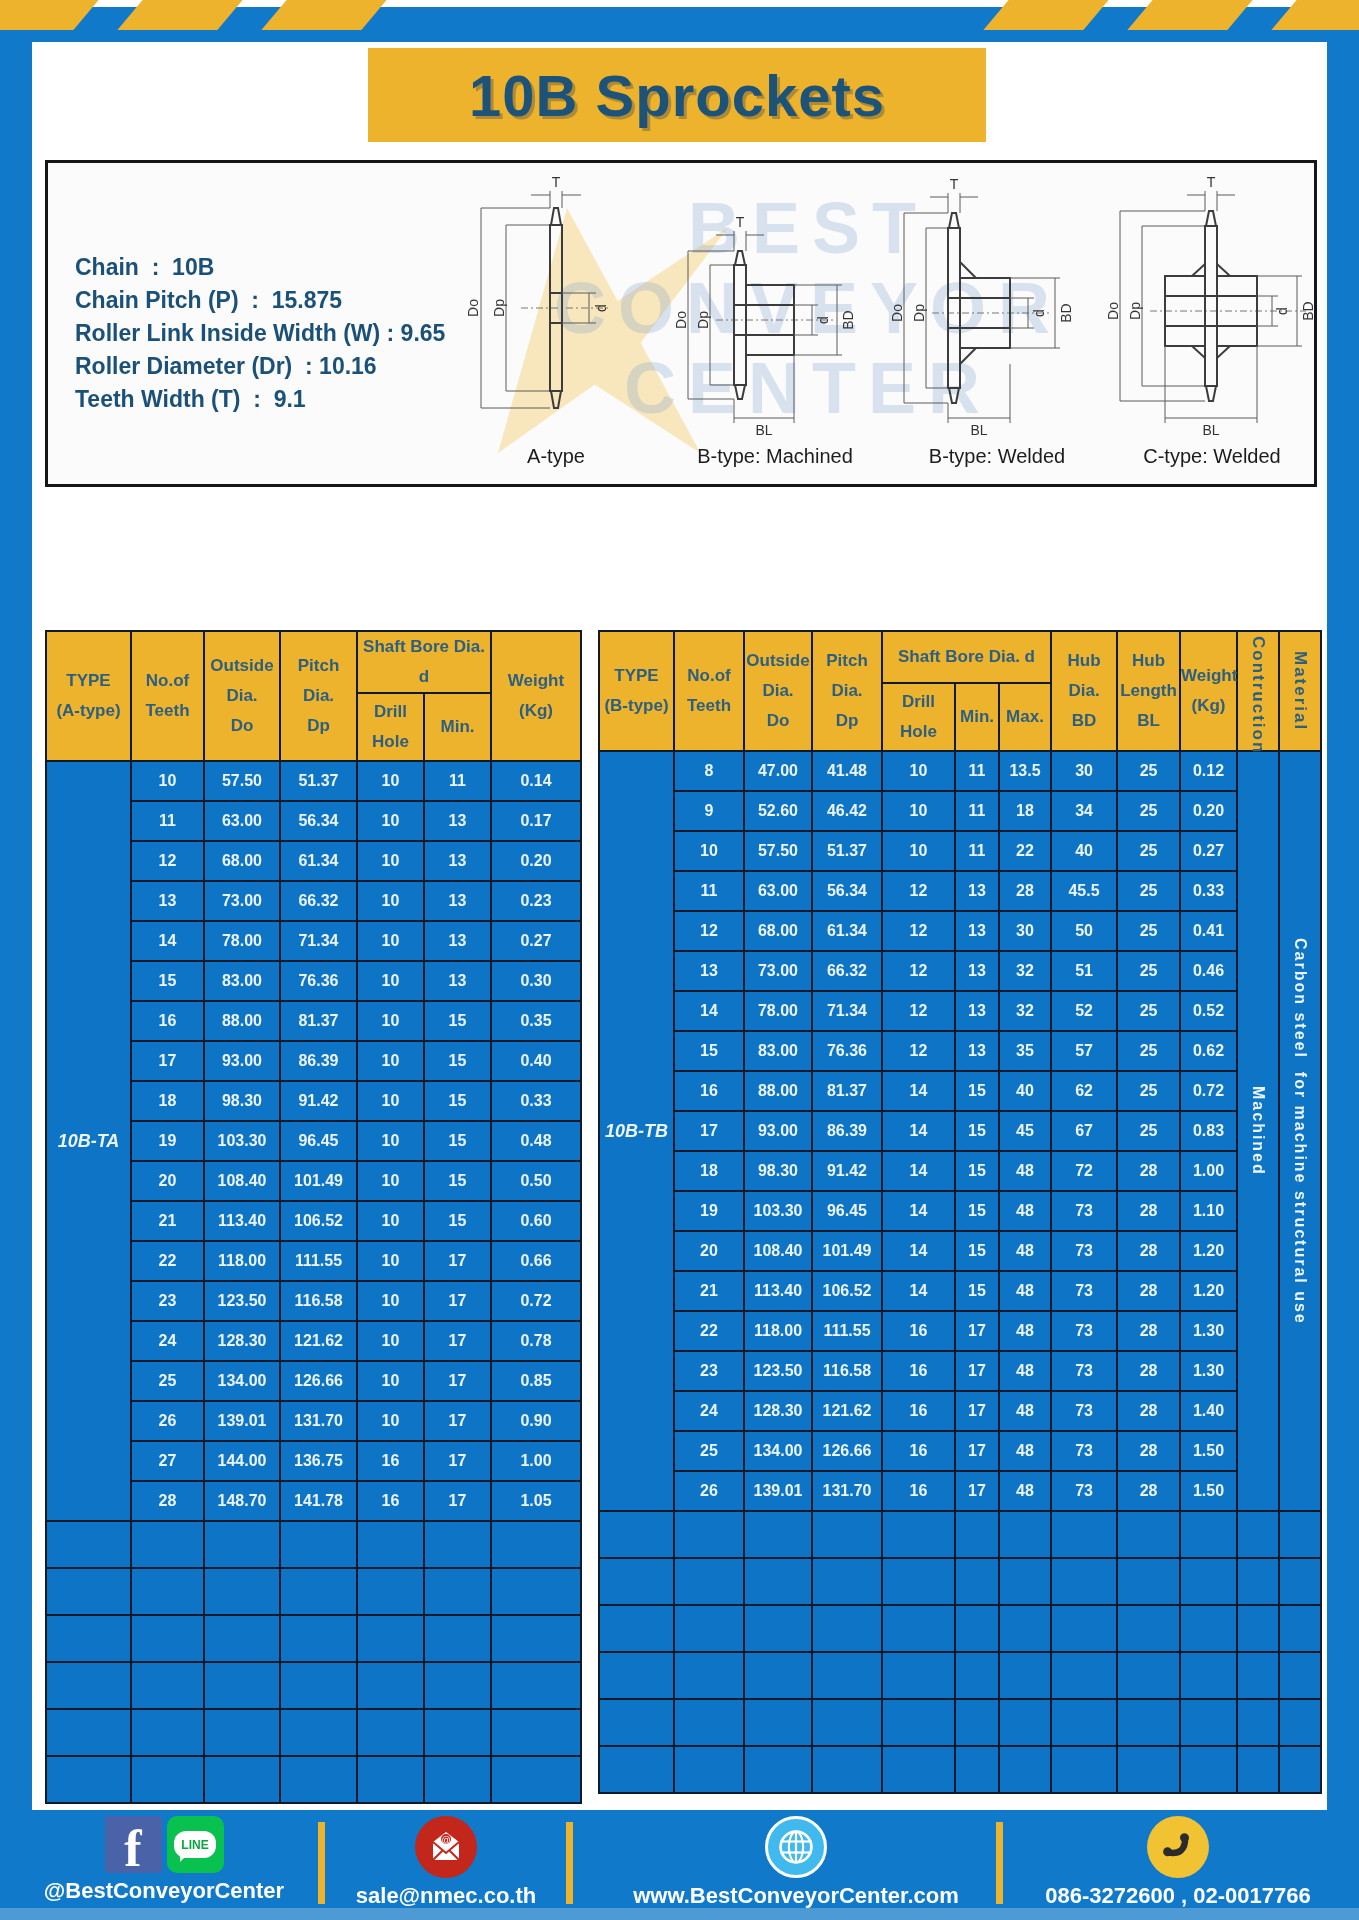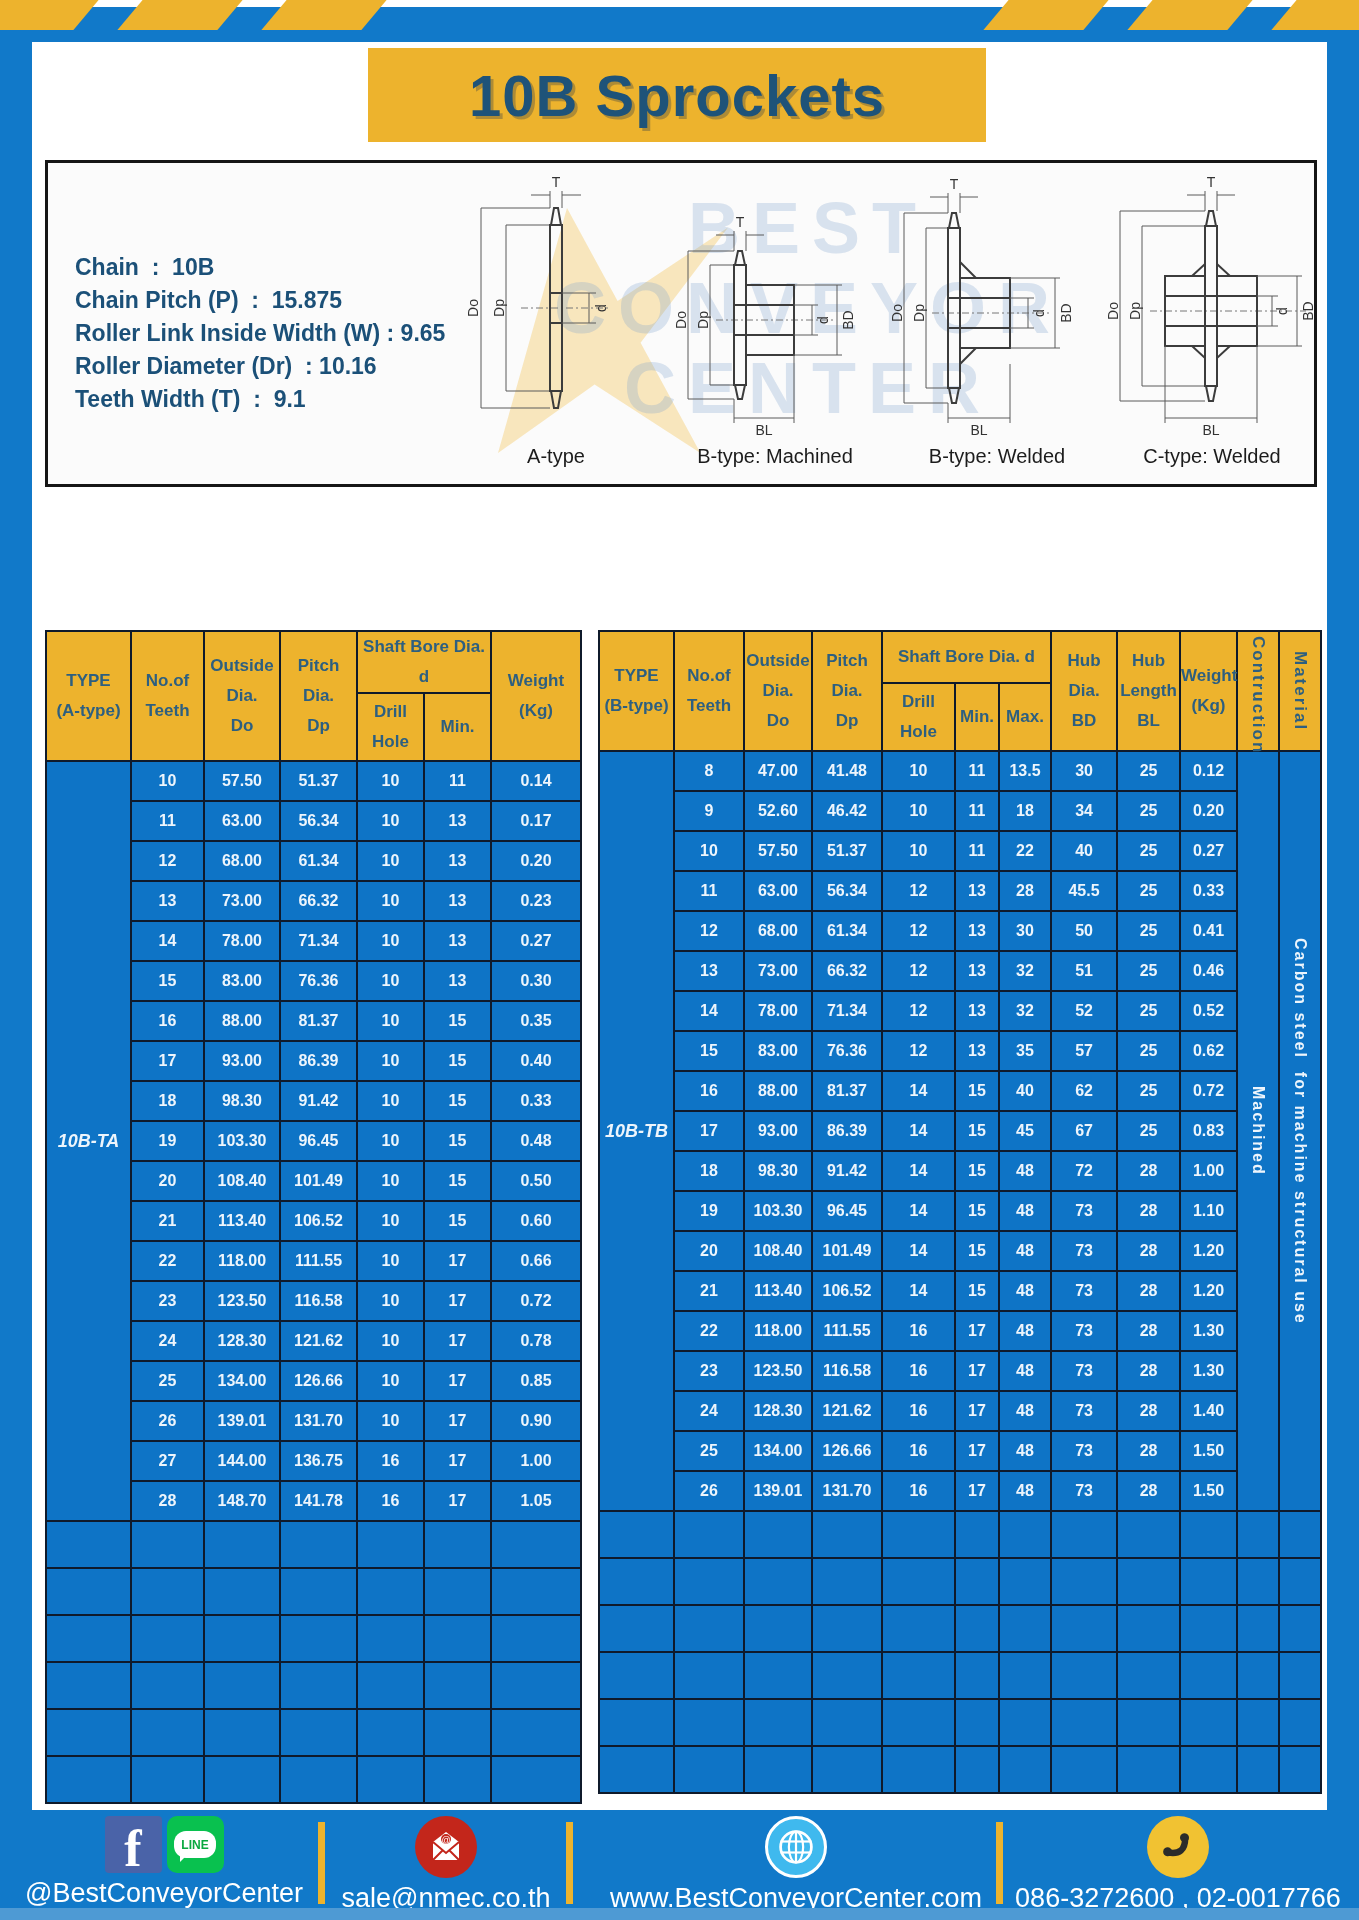--- a/index.html
+++ b/index.html
@@ -53,21 +53,21 @@
   .tbl tbody tr.empty-row td{height:47px;}
   .type-cell{font-size:18px !important;font-style:italic;}
   .vert-th{writing-mode:vertical-rl;letter-spacing:2px;padding:4px 0 !important;}
   .vert-cell{writing-mode:vertical-rl;letter-spacing:2px;white-space:pre;}
   .ca1{width:85px}.ca2{width:73px}.ca3{width:76px}.ca4{width:77px}.ca5{width:67px}.ca6{width:67px}.ca7{width:90px}
   .cb1{width:75px}.cb2{width:70px}.cb3{width:68px}.cb4{width:70px}.cb5{width:73px}.cb6{width:44px}
   .cb7{width:52px}.cb8{width:66px}.cb9{width:63px}.cb10{width:57px}.cb11{width:42px}.cb12{width:42px}
 
   
   .foot-sec{position:absolute;top:1816px;display:flex;flex-direction:column;align-items:center;gap:5px;}
-  .foot-label{font-size:27px;font-weight:normal;color:#ffffff;white-space:pre;}
+  .foot-label{font-size:22px;font-weight:bold;color:#ffffff;white-space:pre;}
   .foot-sep{position:absolute;top:1822px;width:7px;height:82px;background:#EDB32D;}
   .icon-row{display:flex;gap:5px;align-items:center;}
   .icon-fb{width:57px;height:57px;background:#4A63A8;border-radius:4px;display:flex;
            align-items:flex-end;justify-content:center;overflow:hidden;}
   .icon-fb span{font-family:"Liberation Serif",serif;font-weight:bold;font-size:52px;color:#fff;line-height:48px;}
   .icon-line{width:57px;height:57px;background:#09C14F;border-radius:10px;display:flex;
              align-items:center;justify-content:center;position:relative;}
   .line-bubble{width:42px;height:27px;background:#ffffff;border-radius:12px;display:flex;
                align-items:center;justify-content:center;font-size:12px;font-weight:bold;color:#09A83F;}
   .line-tail{position:absolute;left:13px;bottom:11px;width:0;height:0;

